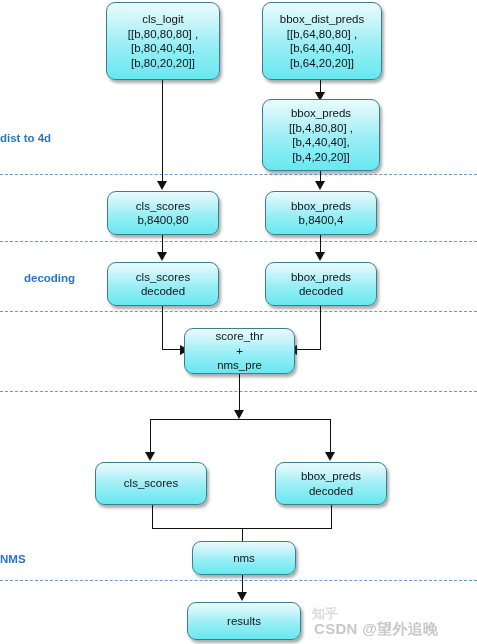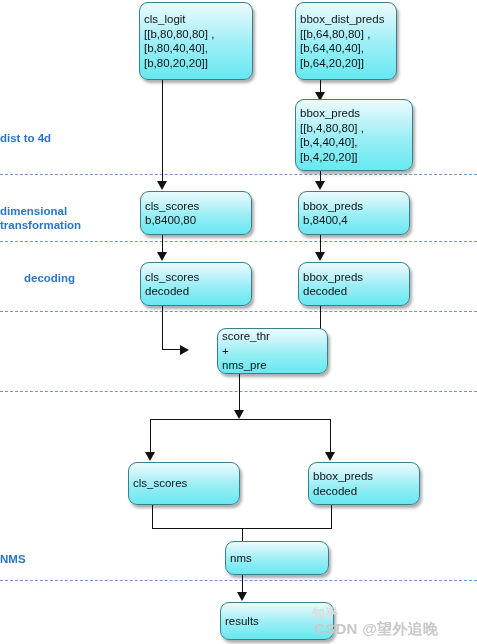--- a/index.html
+++ b/index.html
@@ -41,29 +41,28 @@
   
   .box {
     position: absolute;
     box-sizing: border-box;
     border: 1px solid #3a7f8c;
     border-radius: 9px;
     background: linear-gradient(to bottom, #e9fbfd 0%, #d2f6fb 18%, #9aeef5 55%, #67e8f0 100%);
     box-shadow: 2px 3px 3px rgba(60, 60, 60, 0.42);
     display: flex;
     flex-direction: column;
-    align-items: flex-start;
+    align-items: center;
     justify-content: center;
     color: #0f1417;
     font-size: 11.5px;
     line-height: 14.5px;
     text-align: center;
     white-space: pre-line;
     padding: 2px 4px;
-    margin-left: 33px;
   }
   .box .line { display: block; }
 
   
   .vline {
     position: absolute;
     width: 0;
     border-left: 1.6px solid #111111;
   }
   .hline {
@@ -120,33 +119,31 @@
 
 <div id="canvas">
 
   <div class="divider" style="top:174px;"></div>
   <div class="divider" style="top:241px;"></div>
   <div class="divider" style="top:311px;"></div>
   <div class="divider" style="top:391px;"></div>
   <div class="divider" style="top:580px;"></div>
 
   <div class="stage-label" style="top:131px;">dist to 4d</div>
-  <div class="stage-label" style="top:204px;">dimensional
-transformation</div>
   <div class="stage-label" style="top:271px;padding-left:24px;">decoding</div>
   <div class="stage-label" style="top:552px;">NMS</div>
 
   <div class="box" style="left:106px; top:2px; width:114px; height:78px;">
     <span class="line">cls_logit</span>
     <span class="line">[[b,80,80,80] ,</span>
     <span class="line">[b,80,40,40],</span>
     <span class="line">[b,80,20,20]]</span>
   </div>
 
-  <div class="box" style="left:262px; top:2px; width:102px; height:78px;">
+  <div class="box" style="left:262px; top:2px; width:120px; height:78px;">
     <span class="line">bbox_dist_preds</span>
     <span class="line">[[b,64,80,80] ,</span>
     <span class="line">[b,64,40,40],</span>
     <span class="line">[b,64,20,20]]</span>
   </div>
 
   <div class="vline" style="left:320px; top:80px; height:14px;"></div>
   <div class="arrow-down" style="left:315px; top:92px;"></div>
 
   <div class="box" style="left:262px; top:99px; width:118px; height:72px;">

